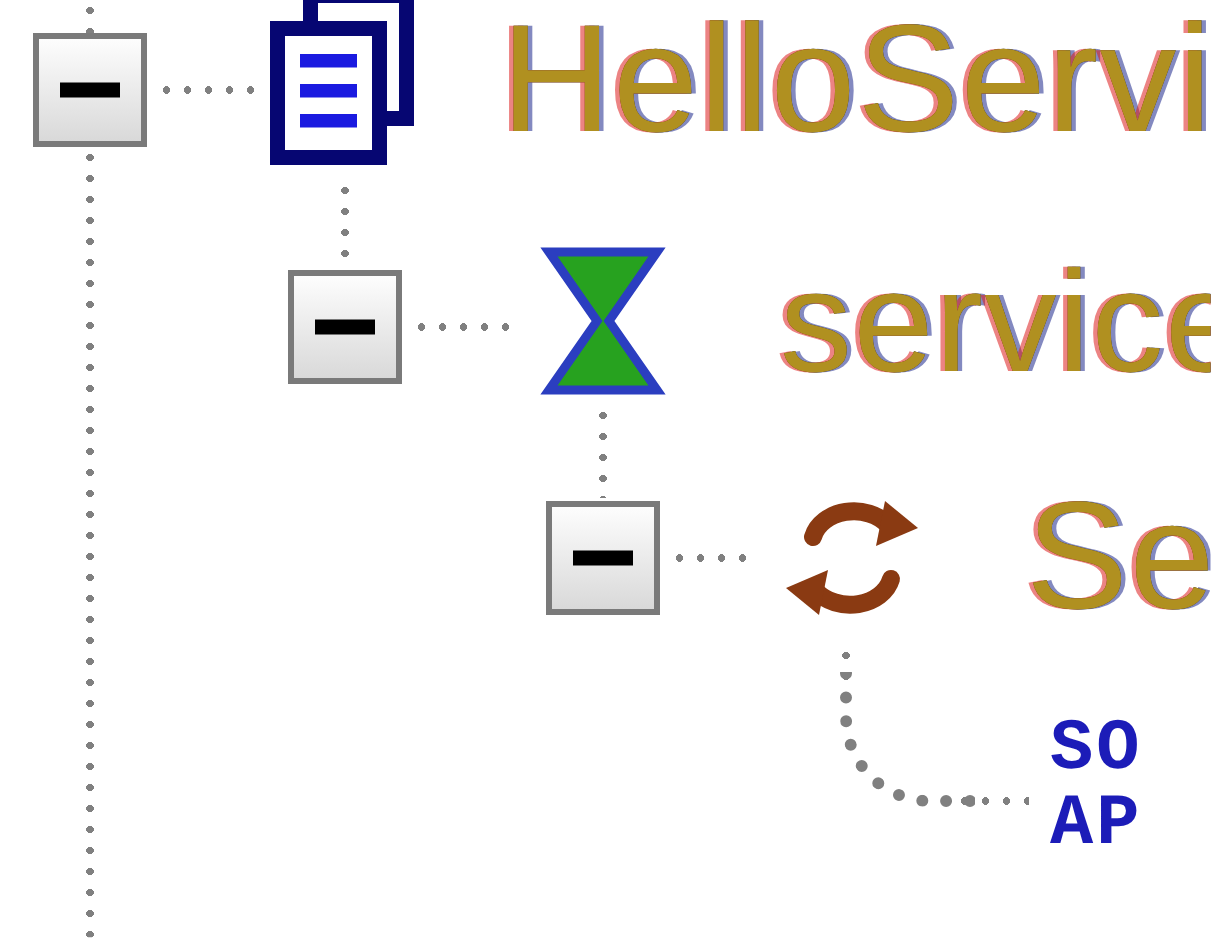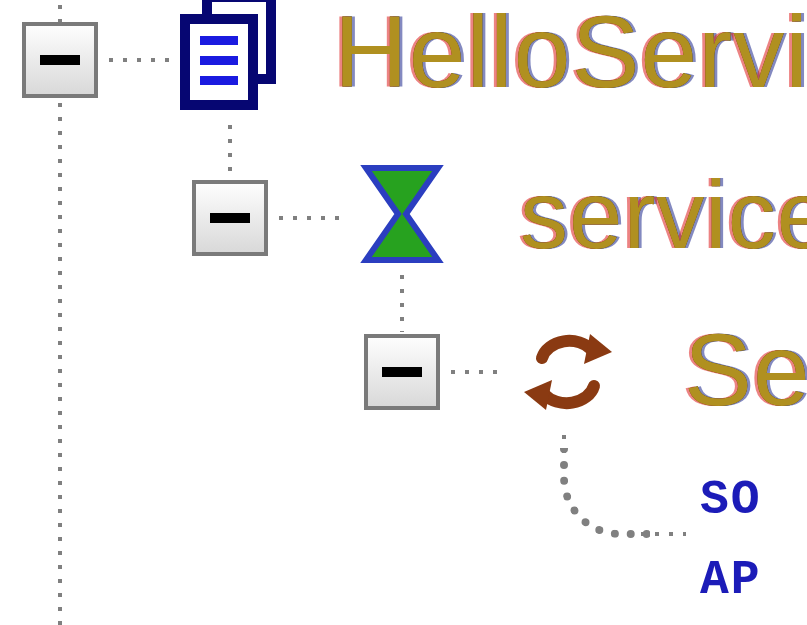--- a/index.html
+++ b/index.html
@@ -148,15 +148,15 @@
       <path d="M 34 94 L 12 76 L 40 64 Z" fill="#8a3a12"></path>
     </svg>
   </div>
   <div class="label chroma" style="left:684px; top:312px; font-size:102px;">Se</div>
 
   <div class="dotline v" style="left:560px; top:430px; height:40px;"></div>
   <div class="curve" style="left:560px; top:448px;"></div>
   <div class="dotline h" style="left:636px; top:530px; width:50px;"></div>
 
   <div class="label small-blue" style="left:700px; top:476px;">SO</div>
-  <div class="label small-blue" style="left:700px; top:556px;text-align:right;">AP</div>
+  <div class="label small-blue" style="left:700px; top:526px;text-align:right;">AP</div>
 
 </div>
 
 </body></html>

